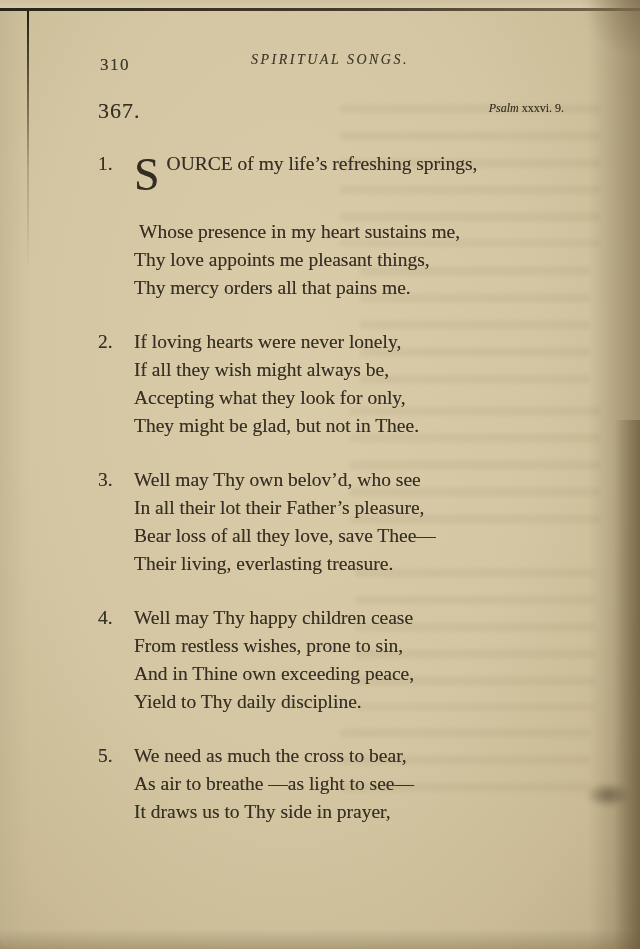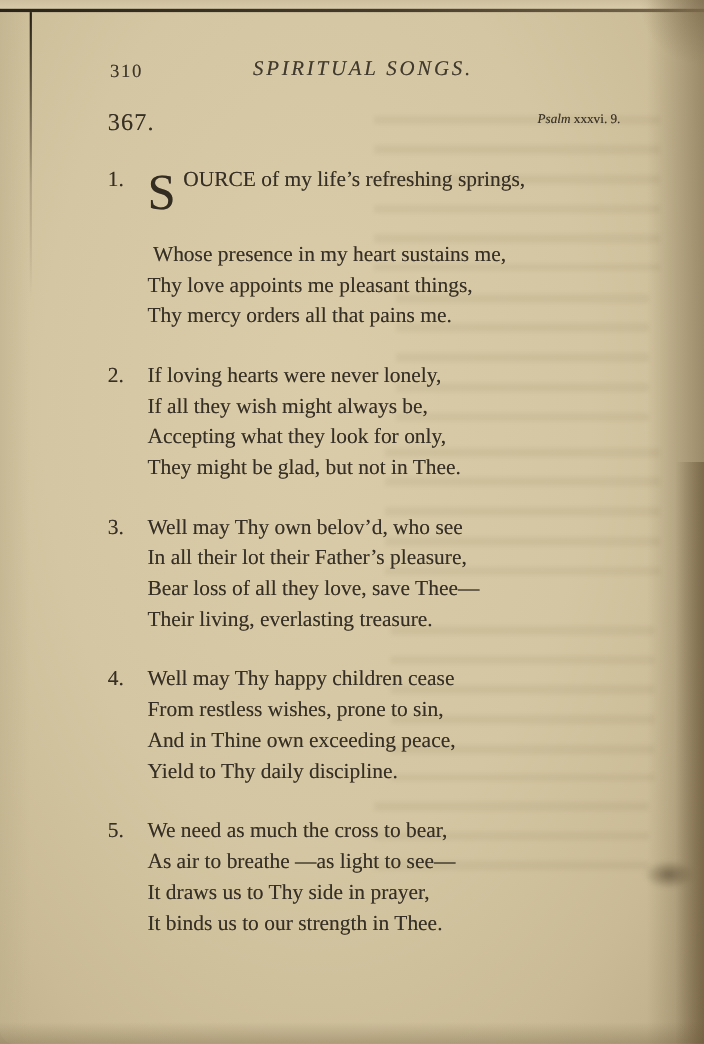--- a/index.html
+++ b/index.html
@@ -45,21 +45,21 @@
   .bleed-4 { left:355px; top:560px; width:240px; height:150px; }
   .bleed-5 { left:340px; top:720px; width:250px; height:90px;  }
 
   
   .content { position:absolute; left:96px; top:0; width:468px;
     text-shadow:0 0 .5px rgba(40,32,18,.45); }
 
   .pagehead { position:relative; height:30px; margin-top:52px; }
   .pgnum { position:absolute; left:4px; top:3px; font-size:17px; letter-spacing:1.5px; color:#3d362b; }
   .runtitle { display:block; text-align:center; font-style:italic;
-    font-size:19px; letter-spacing:2.5px; color:#413a2e; }
+    font-size:14px; letter-spacing:2.5px; color:#413a2e; }
 
   .hymnhead { position:relative; height:32px; margin-top:16px; }
   .hymnnum { position:absolute; left:2px; top:0; font-size:22px; letter-spacing:1px; color:#362f24; }
   .hymnref { display:block; text-align:right; font-size:12px; padding-top:3px; color:#3a3328; }
   .hymnref .ital { font-style:italic; }
 
   .verses { margin-top:20px; }
   .verse { position:relative; margin-bottom:26px; font-size:19.5px; line-height:28px; }
   .vnum { position:absolute; left:2px; top:0; }
   .vbody { margin-left:38px; }
@@ -143,19 +143,18 @@
           <div class="vline">Yield to Thy daily discipline.</div>
         </div>
       </section>
 
       <section class="verse">
         <span class="vnum">5.</span>
         <div class="vbody">
           <div class="vline">We need as much the cross to bear,</div>
           <div class="vline">As air to breathe —as light to see—</div>
           <div class="vline">It draws us to Thy side in prayer,</div>
-          <div class="vline">It binds us to our strength in Thee.</div>
         </div>
       </section>
 
     </div>
   </div>
 </div>
 
 </body></html>

